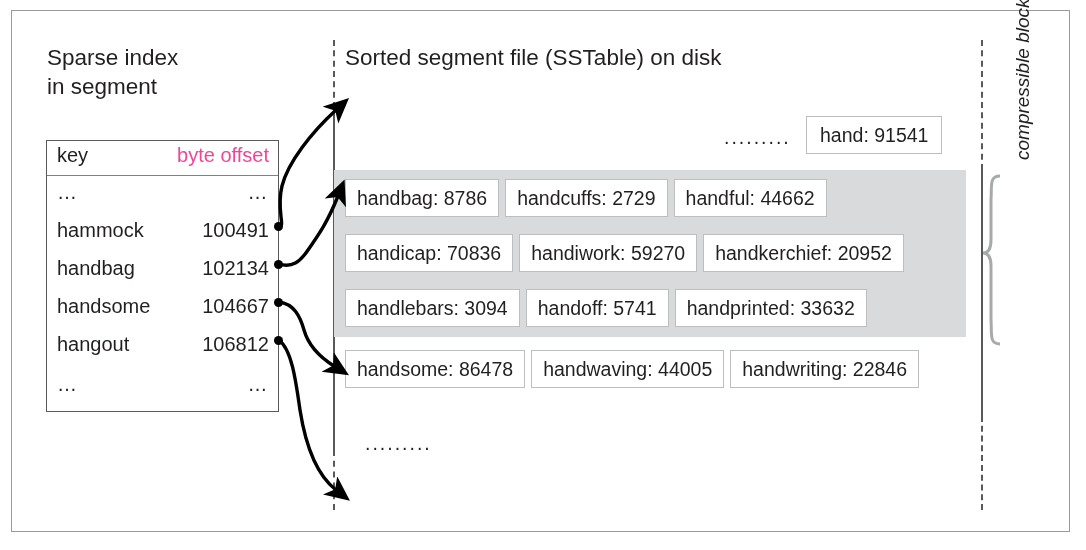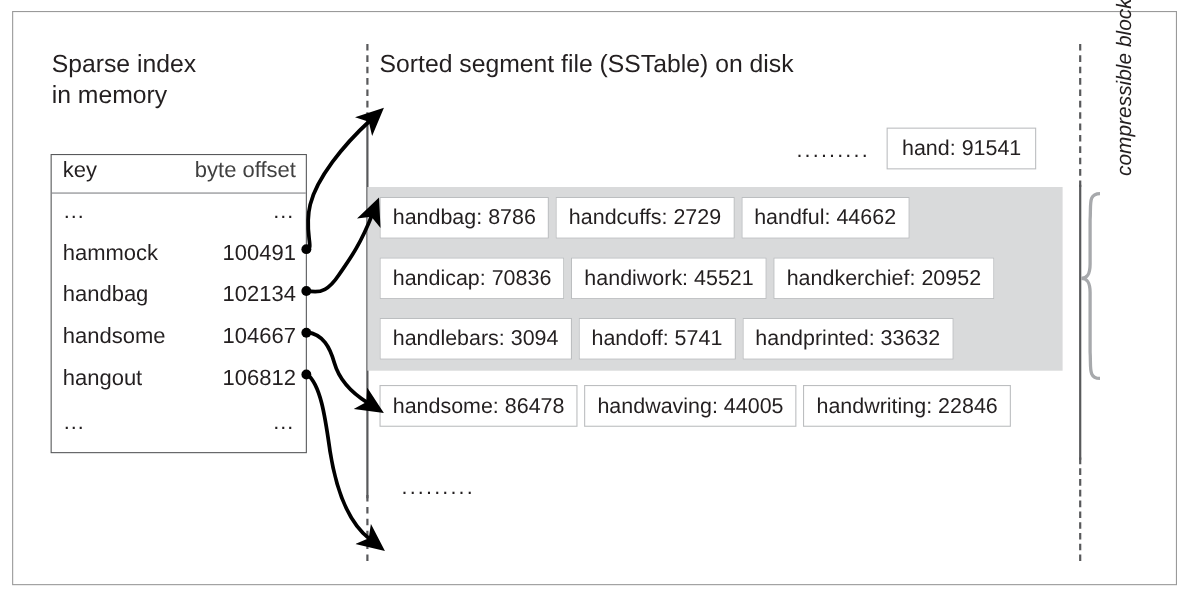--- a/index.html
+++ b/index.html
@@ -64,21 +64,21 @@
     left: 10px;
     top: 3px;
     font-size: 20px;
     color: #231f20;
   }
   .index-head .b {
     position: absolute;
     right: 9px;
     top: 3px;
     font-size: 20px;
-    color: #404040;
+    color: #ec4899;
   }
   .idx-row {
     position: absolute;
     left: 0;
     right: 0;
     height: 38px;
   }
   .idx-row .key {
     position: absolute;
     left: 10px;
@@ -194,21 +194,21 @@
     pointer-events: none;
   }
 </style>
 </head>
 <body>
 
 <div id="stage">
   <div class="outer-frame"></div>
 
   <div class="sparse-title">Sparse index
-in memory</div>
+in segment</div>
 
   <div class="index-box">
     <div class="index-head">
       <span class="k">key</span>
       <span class="b">byte offset</span>
     </div>
 
     <div class="idx-row ellipsis" style="top:40px">
       <span class="key">…</span>
       <span class="off">…</span>
@@ -255,21 +255,21 @@
   <div class="dots-inline" style="left:724px; top:126px">.........</div>
   <div class="hand-box">hand: 91541</div>
 
   <div class="row" style="left:345px; top:179px">
     <div class="cell">handbag: 8786</div>
     <div class="cell">handcuffs: 2729</div>
     <div class="cell">handful: 44662</div>
   </div>
   <div class="row" style="left:345px; top:234px">
     <div class="cell">handicap: 70836</div>
-    <div class="cell">handiwork: 45521</div>
+    <div class="cell">handiwork: 59270</div>
     <div class="cell">handkerchief: 20952</div>
   </div>
   <div class="row" style="left:345px; top:289px">
     <div class="cell">handlebars: 3094</div>
     <div class="cell">handoff: 5741</div>
     <div class="cell">handprinted: 33632</div>
   </div>
   <div class="row" style="left:345px; top:350px">
     <div class="cell">handsome: 86478</div>
     <div class="cell">handwaving: 44005</div>

